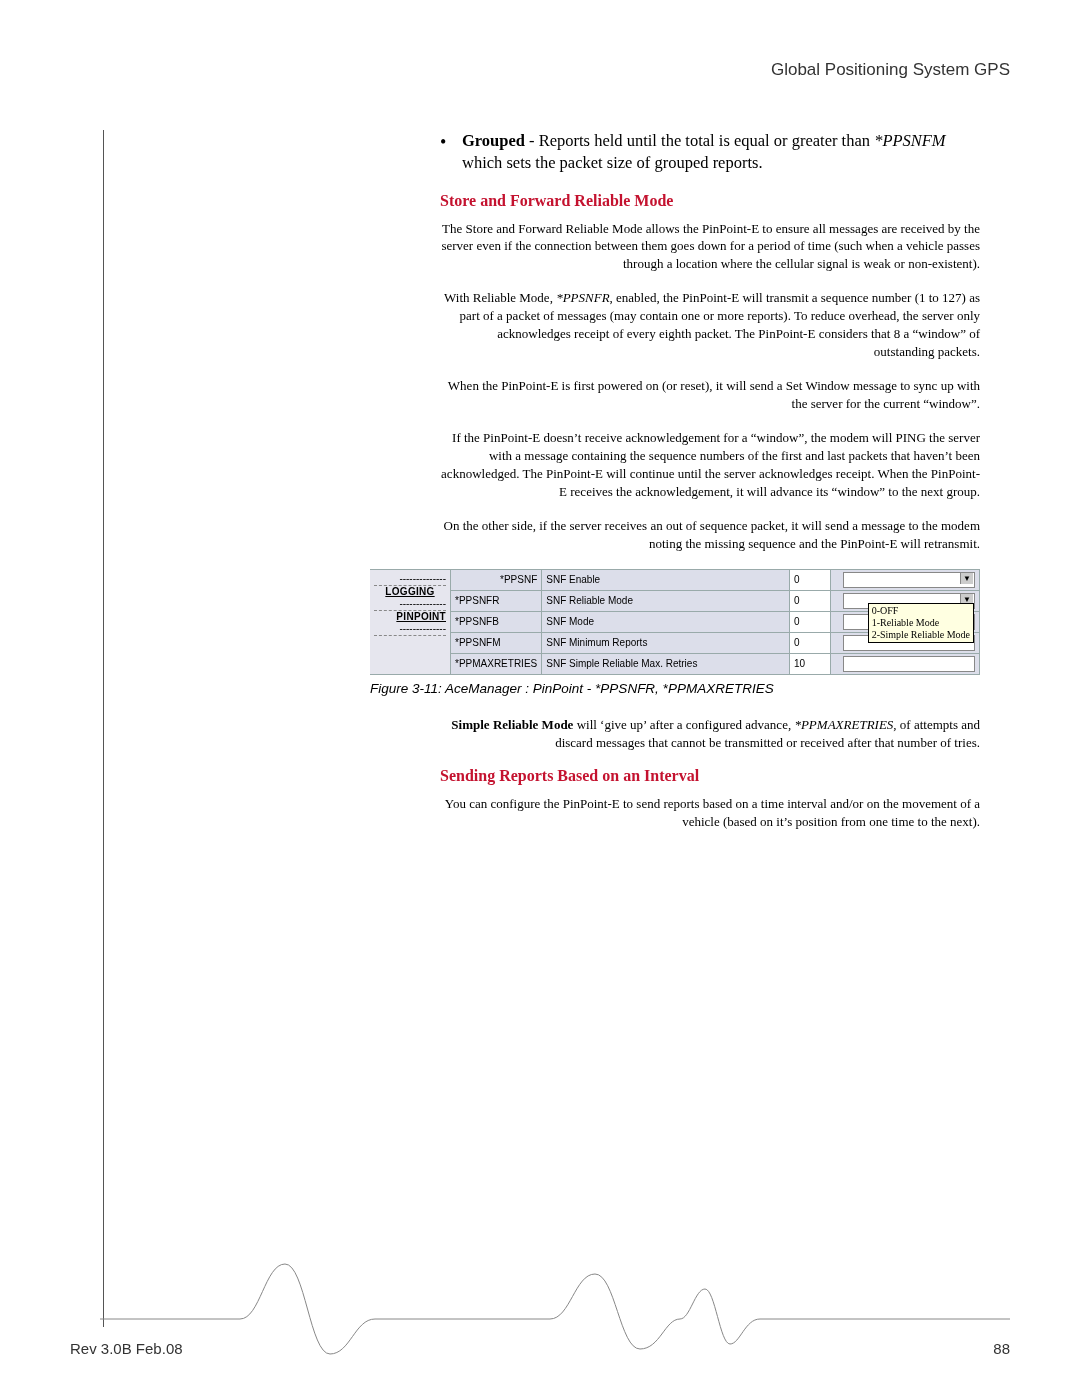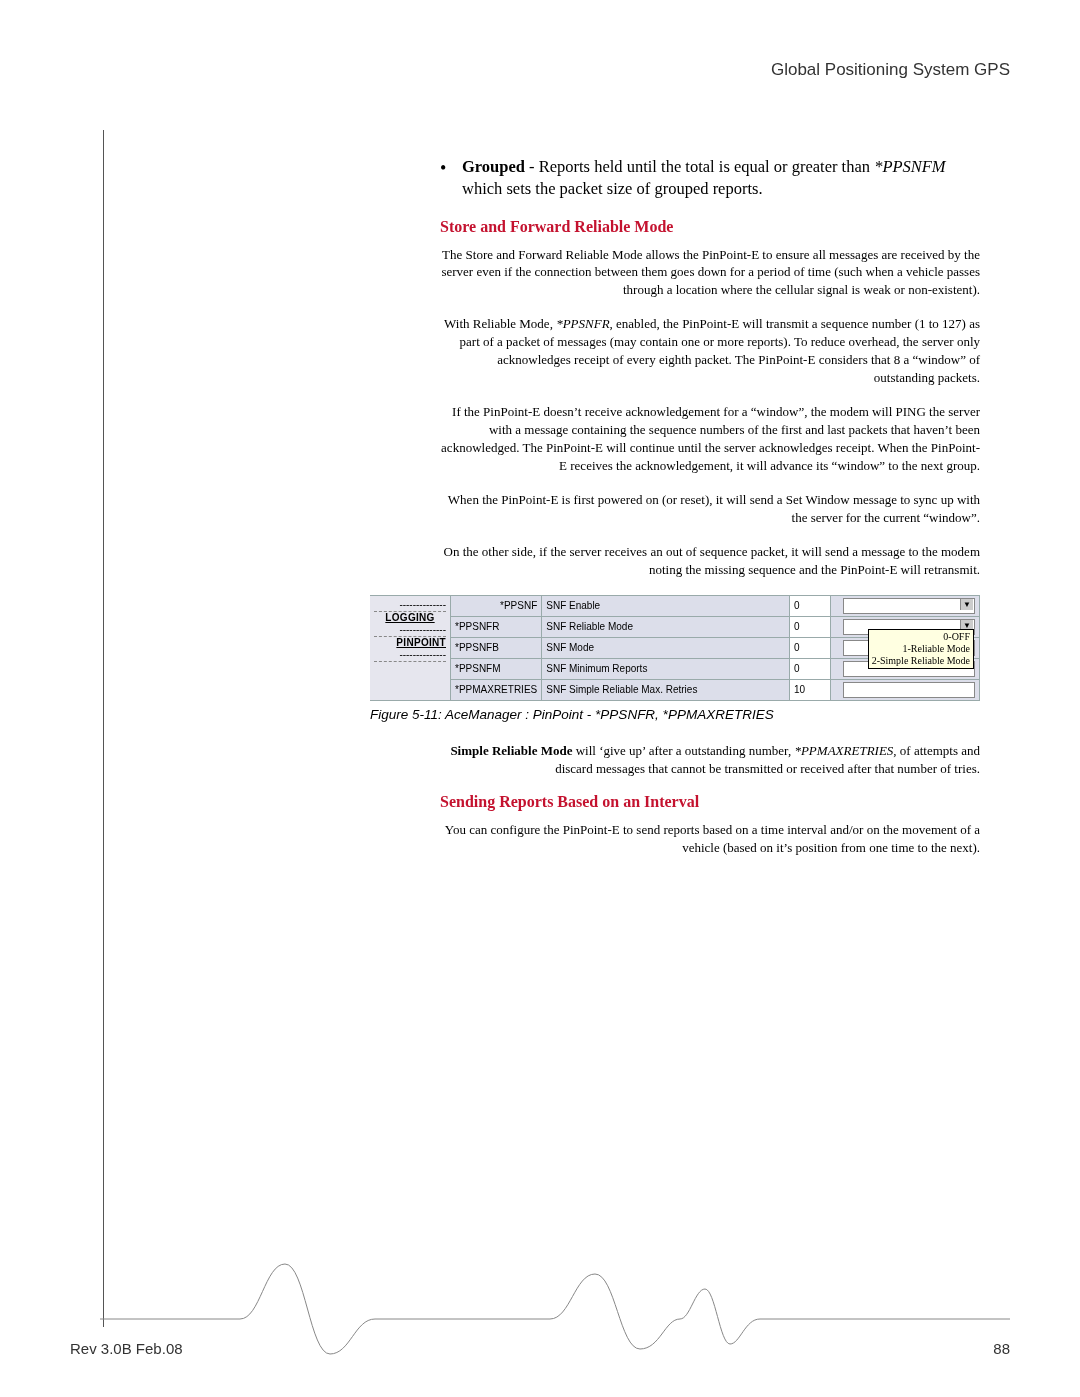--- a/index.html
+++ b/index.html
@@ -15,21 +15,21 @@
   .page {
     padding: 60px 70px 40px 100px;
     position: relative;
     height: 1297px;
   }
   .header-title {
     text-align: right;
     font-family: Arial, Helvetica, sans-serif;
     font-size: 17px;
     color: #333;
-    margin-bottom: 76px;
+    margin-bottom: 50px;
   }
   .left-border {
     position: absolute;
     left: 103px;
     top: 130px;
     bottom: 70px;
     width: 1px;
     background: #555;
   }
   .content {
@@ -130,21 +130,20 @@
     vertical-align: middle;
   }
   .tooltip-box {
     position: absolute;
     font-size: 10px;
     background: #ffffe1;
     border: 1px solid #000;
     padding: 1px 3px;
     line-height: 1.2;
     white-space: nowrap;
-    text-align: right;
   }
   .figure-caption {
     font-family: Arial, Helvetica, sans-serif;
     font-style: italic;
     font-size: 13.5px;
     margin: 6px 0 20px -70px;
   }
   .footer {
     position: absolute;
     left: 70px;
@@ -179,22 +178,22 @@
   <div class="content">
     <div class="bullet-item">
       <span class="bold">Grouped</span><span> - Reports held until the total is equal or greater than </span><span class="italic">*PPSNFM</span><span> which sets the packet size of grouped reports.</span>
     </div>
 
     <div class="section-heading">Store and Forward Reliable Mode</div>
     <p class="para">The Store and Forward Reliable Mode allows the PinPoint-E to ensure all messages are received by the server even if the connection between them goes down for a period of time (such when a vehicle passes through a location where the cellular signal is weak or non-existent).</p>
     <p class="para">
       <span>With Reliable Mode, </span><span class="italic">*PPSNFR</span><span>, enabled, the PinPoint-E will transmit a sequence number (1 to 127) as part of a packet of messages (may contain one or more reports). To reduce overhead, the server only acknowledges receipt of every eighth packet. The PinPoint-E considers that 8 a “window” of outstanding packets.</span>
     </p>
+    <p class="para">When the PinPoint-E is first powered on (or reset), it will send a Set Window message to sync up with the server for the current “window”.</p>
     <p class="para">If the PinPoint-E doesn’t receive acknowledgement for a “window”, the modem will PING the server with a message containing the sequence numbers of the first and last packets that haven’t been acknowledged. The PinPoint-E will continue until the server acknowledges receipt. When the PinPoint-E receives the acknowledgement, it will advance its “window” to the next group.</p>
-    <p class="para">When the PinPoint-E is first powered on (or reset), it will send a Set Window message to sync up with the server for the current “window”.</p>
     <p class="para">On the other side, if the server receives an out of sequence packet, it will send a message to the modem noting the missing sequence and the PinPoint-E will retransmit.</p>
 
     <div class="figure-wrap figure-container-rel">
       <table class="figure-table">
         <tbody>
             <tr>
           <td rowspan="5" class="sidebar-cell" style="width:72px;vertical-align:top;border-right:1px solid #9aa;">
             <div style="border-bottom:1px dashed #888;text-align:right;padding:1px 0;">--------------</div>
             <div class="sidebar-link" style="text-align:center;">LOGGING</div>
             <div style="border-bottom:1px dashed #888;text-align:right;padding:1px 0;">--------------</div>
@@ -231,24 +230,24 @@
           <td class="input-cell"><span class="textbox-fake"></span></td>
         </tr>
       </tbody>
         </table>
       <div class="tooltip-box" style="right:6px;top:34px;">
         <div>0-OFF</div>
         <div>1-Reliable Mode</div>
         <div>2-Simple Reliable Mode</div>
       </div>
     </div>
-    <div class="figure-caption">Figure 5-11: AceManager : PinPoint - *PPSNFR, *PPMAXRETRIES</div>
+    <div class="figure-caption">Figure 3-11: AceManager : PinPoint - *PPSNFR, *PPMAXRETRIES</div>
 
     <p class="para">
-      <span class="bold">Simple Reliable Mode</span><span> will ‘give up’ after a outstanding number, </span><span class="italic">*PPMAXRETRIES</span><span>, of attempts and discard messages that cannot be transmitted or received after that number of tries.</span>
+      <span class="bold">Simple Reliable Mode</span><span> will ‘give up’ after a configured advance, </span><span class="italic">*PPMAXRETRIES</span><span>, of attempts and discard messages that cannot be transmitted or received after that number of tries.</span>
     </p>
 
     <div class="section-heading">Sending Reports Based on an Interval</div>
     <p class="para">You can configure the PinPoint-E to send reports based on a time interval and/or on the movement of a vehicle (based on it’s position from one time to the next).</p>
   </div>
 
   <svg class="wave-svg" viewBox="0 0 910 110" preserveAspectRatio="none">
     <path d="M0,70 L140,70 C160,70 165,15 185,15 C205,15 210,105 230,105 C250,105 255,70 275,70 L450,70 C470,70 475,25 495,25 C515,25 520,100 540,100 C560,100 565,70 580,70 C590,70 595,40 605,40 C615,40 620,95 630,95 C640,95 645,70 660,70 L910,70" stroke="#888" stroke-width="1" fill="none"></path>
   </svg>
 

